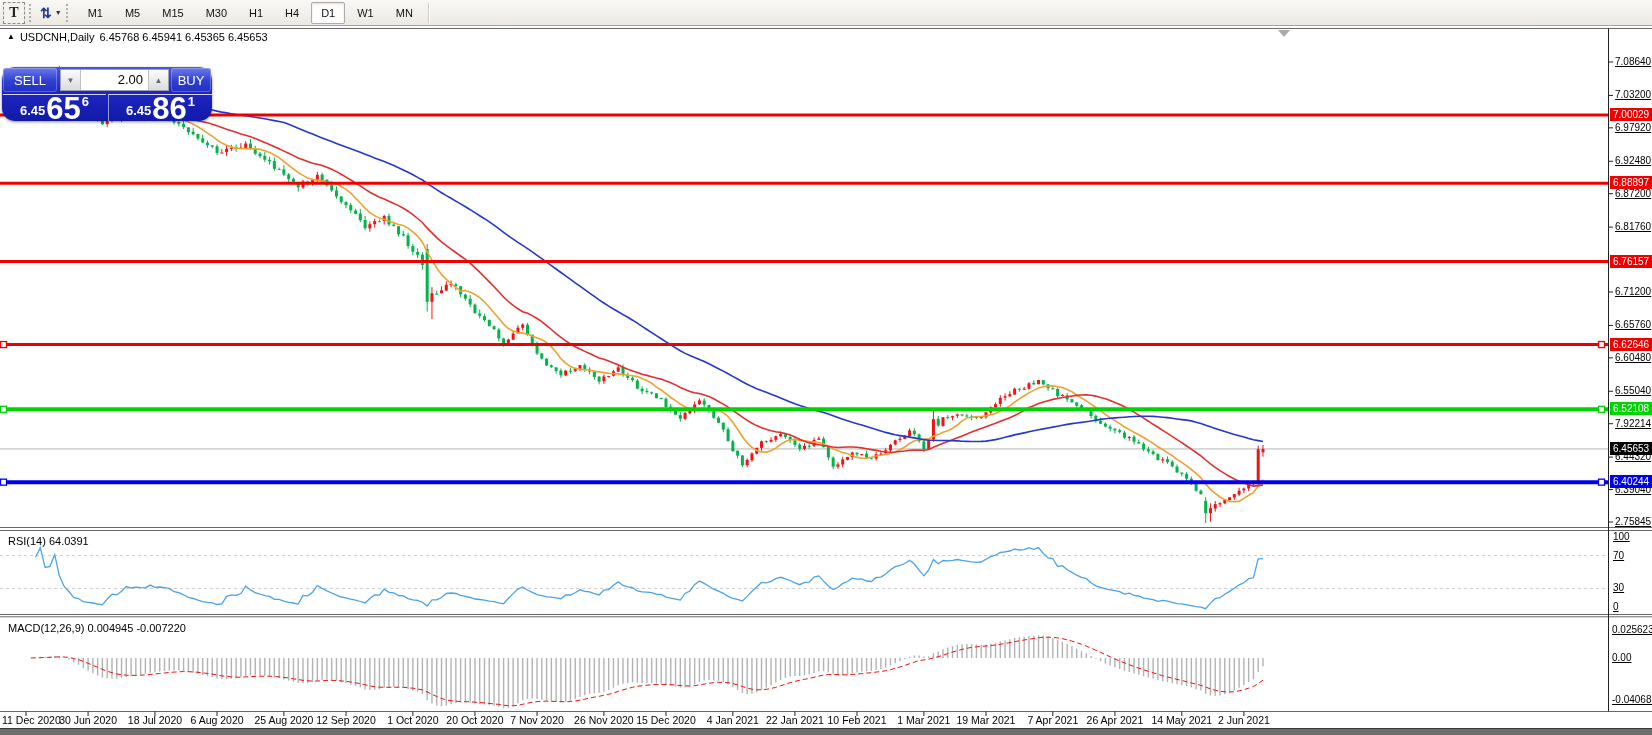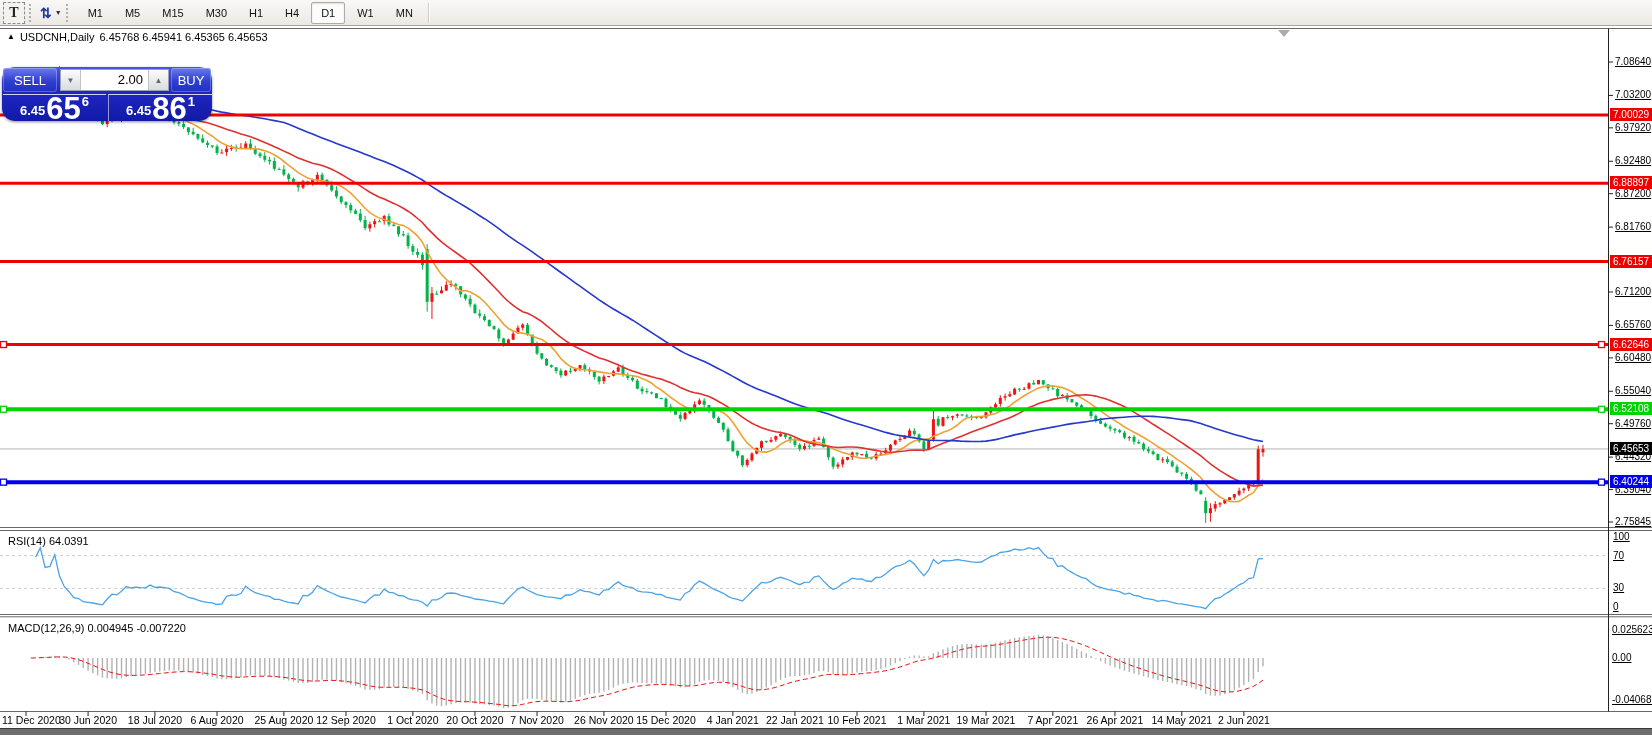--- a/index.html
+++ b/index.html
@@ -1007,21 +1007,21 @@
       <div class="ptick" style="top: 56px;">7.08640</div>
       <div class="ptick" style="top: 89.4179px;">7.03200</div>
       <div class="ptick" style="top: 121.853px;">6.97920</div>
       <div class="ptick" style="top: 155.271px;">6.92480</div>
       <div class="ptick" style="top: 187.706px;">6.87200</div>
       <div class="ptick" style="top: 221.124px;">6.81760</div>
       <div class="ptick" style="top: 285.994px;">6.71200</div>
       <div class="ptick" style="top: 319.412px;">6.65760</div>
       <div class="ptick" style="top: 351.847px;">6.60480</div>
       <div class="ptick" style="top: 385.265px;">6.55040</div>
-      <div class="ptick" style="top: 417.7px;">6.49760</div>
+      <div class="ptick" style="top: 417.7px;">7.92214</div>
       <div class="ptick" style="top: 451.118px;">6.44320</div>
       <div class="ptick" style="top: 483.553px;">6.39040</div>
       <div class="ptick" style="top: 515.988px;">2.75845</div>
       <div class="plevel" style="top: 107.897px; background: rgb(238, 0, 0);">7.00029</div>
       <div class="plevel" style="top: 176.281px; background: rgb(238, 0, 0);">6.88897</div>
       <div class="plevel" style="top: 254.543px; background: rgb(238, 0, 0);">6.76157</div>
       <div class="plevel" style="top: 337.541px; background: rgb(238, 0, 0);">6.62646</div>
       <div class="plevel" style="top: 402.276px; background: rgb(0, 212, 0);">6.52108</div>
       <div class="plevel" style="top: 475.157px; background: rgb(0, 0, 238);">6.40244</div>
       <div class="plevel" style="top: 441.929px; background: rgb(0, 0, 0);">6.45653</div>

